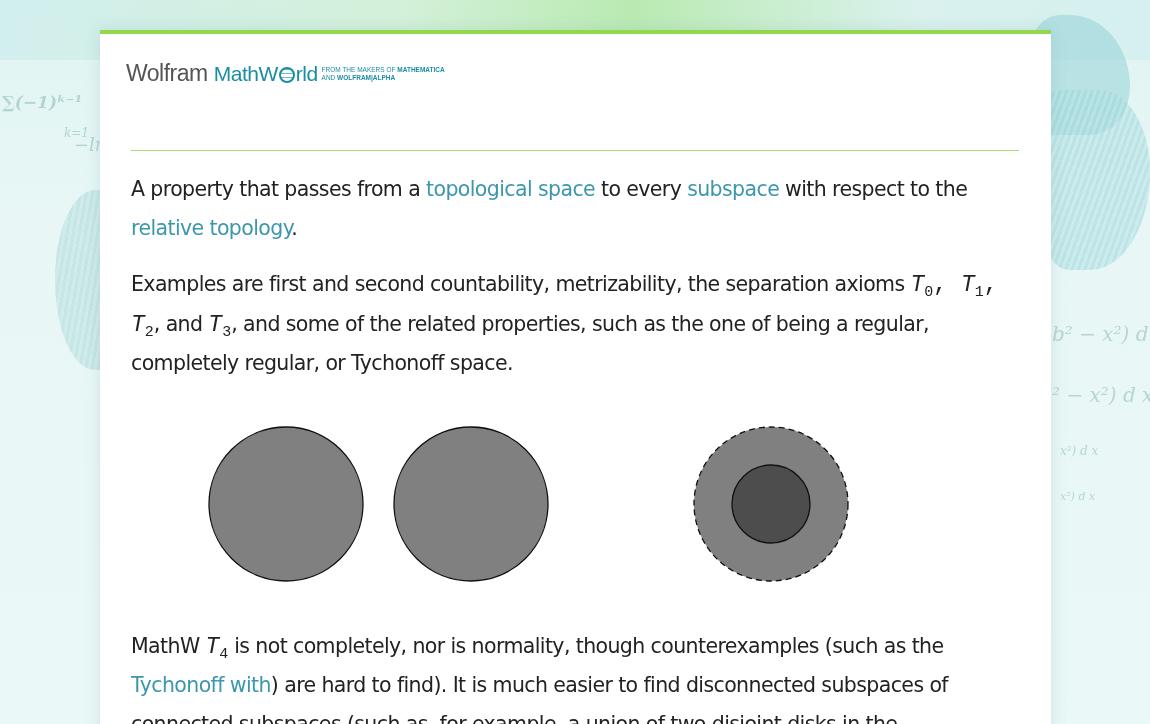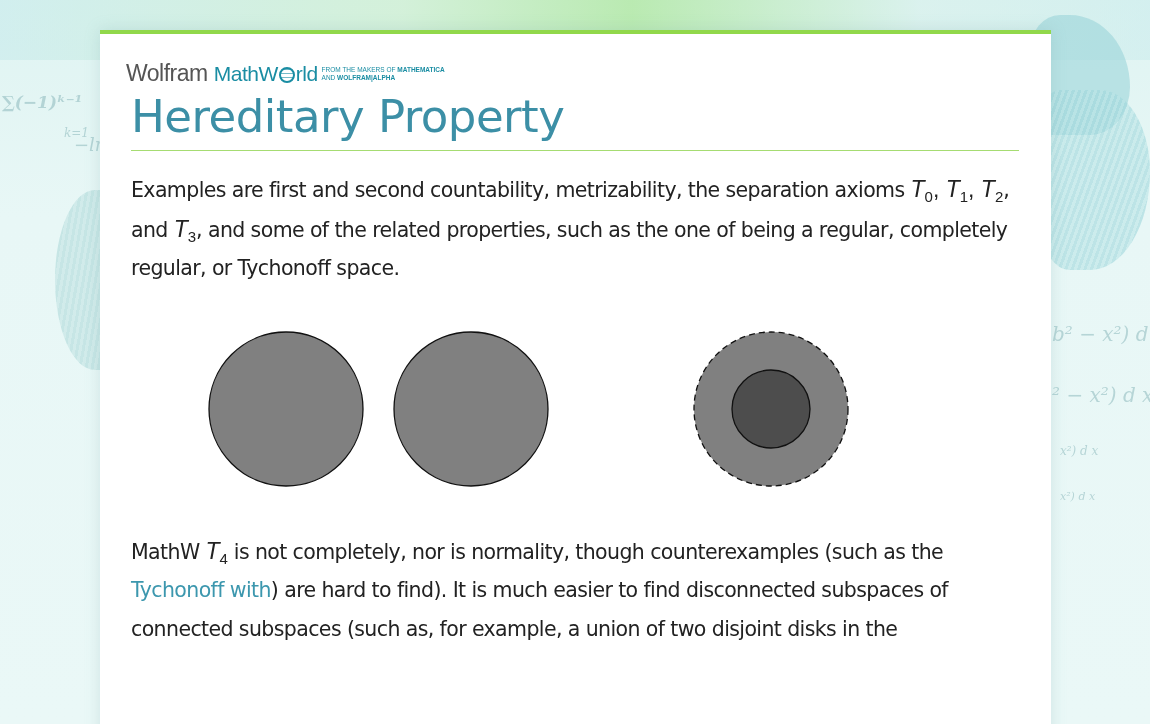--- a/index.html
+++ b/index.html
@@ -62,21 +62,21 @@
     position: absolute; left: 31px; top: 116px; width: 888px; height: 1px;
     background: #a6dc72;
   }
   .content {
     position: absolute; left: 31px; top: 136px; width: 888px;
     font-family: "DejaVu Sans", sans-serif; font-size: 20.5px; line-height: 38.5px;
     color: #222222; letter-spacing: -0.6px;
   }
   .content p { margin: 0 0 18px 0; }
   .content a { color: #3c97ae; text-decoration: none; }
-  .math { font-family: Liberation Sans, sans-serif; font-style: italic; font-size: 23px; letter-spacing: 0; }
+  .math { font-family: Liberation Mono, monospace; font-style: italic; font-size: 23px; letter-spacing: 0; }
   .math sub { font-style: normal; font-size: 15px; vertical-align: -5px; line-height: 0; }
   .figure {
     position: relative; height: 196px; margin: 8px 0 30px 0;
   }
   .figure svg { position: absolute; left: 0; top: 0; }
 </style>
 </head>
 <body>
 
 <div class="bg-top"></div>
@@ -99,24 +99,24 @@
       <span>MathW</span>
       <span class="globe"></span>
       <span>rld</span>
     </span>
     <span class="brand-tag">
       <span>FROM THE MAKERS OF </span><b>MATHEMATICA</b><br>
       <span>AND </span><b>WOLFRAM|ALPHA</b>
     </span>
   </div>
 
-  <h1 class="page-title">Hereditary Property</h1>
   <div class="title-rule"></div>
 
   <div class="content">
+    <p><span>A property that passes from a </span><a href="#">topological space</a><span> to every </span><a href="#">subspace</a><span> with respect to the </span><a href="#">relative topology</a><span>.</span></p>
 
     <p><span>Examples are first and second countability, metrizability, the separation axioms </span><span class="math"><span>T</span><sub>0</sub></span><span class="math" style="font-style:normal">, </span><span class="math"><span>T</span><sub>1</sub></span><span class="math" style="font-style:normal">, </span><span class="math"><span>T</span><sub>2</sub></span><span>, and </span><span class="math"><span>T</span><sub>3</sub></span><span>, and some of the related properties, such as the one of being a regular, completely regular, or Tychonoff space.</span></p>
 
     <div class="figure">
       <svg width="888" height="196" viewBox="0 0 888 196">
         <g transform="translate(0,26)">
           <circle cx="155" cy="77" r="77" fill="#808080" stroke="#111" stroke-width="1.3"></circle>
           <circle cx="340" cy="77" r="77" fill="#808080" stroke="#111" stroke-width="1.3"></circle>
           <circle cx="640" cy="77" r="77" fill="#808080" stroke="#111" stroke-width="1.3" stroke-dasharray="6,4"></circle>
           <circle cx="640" cy="77" r="39" fill="#4d4d4d" stroke="#111" stroke-width="1.3"></circle>

